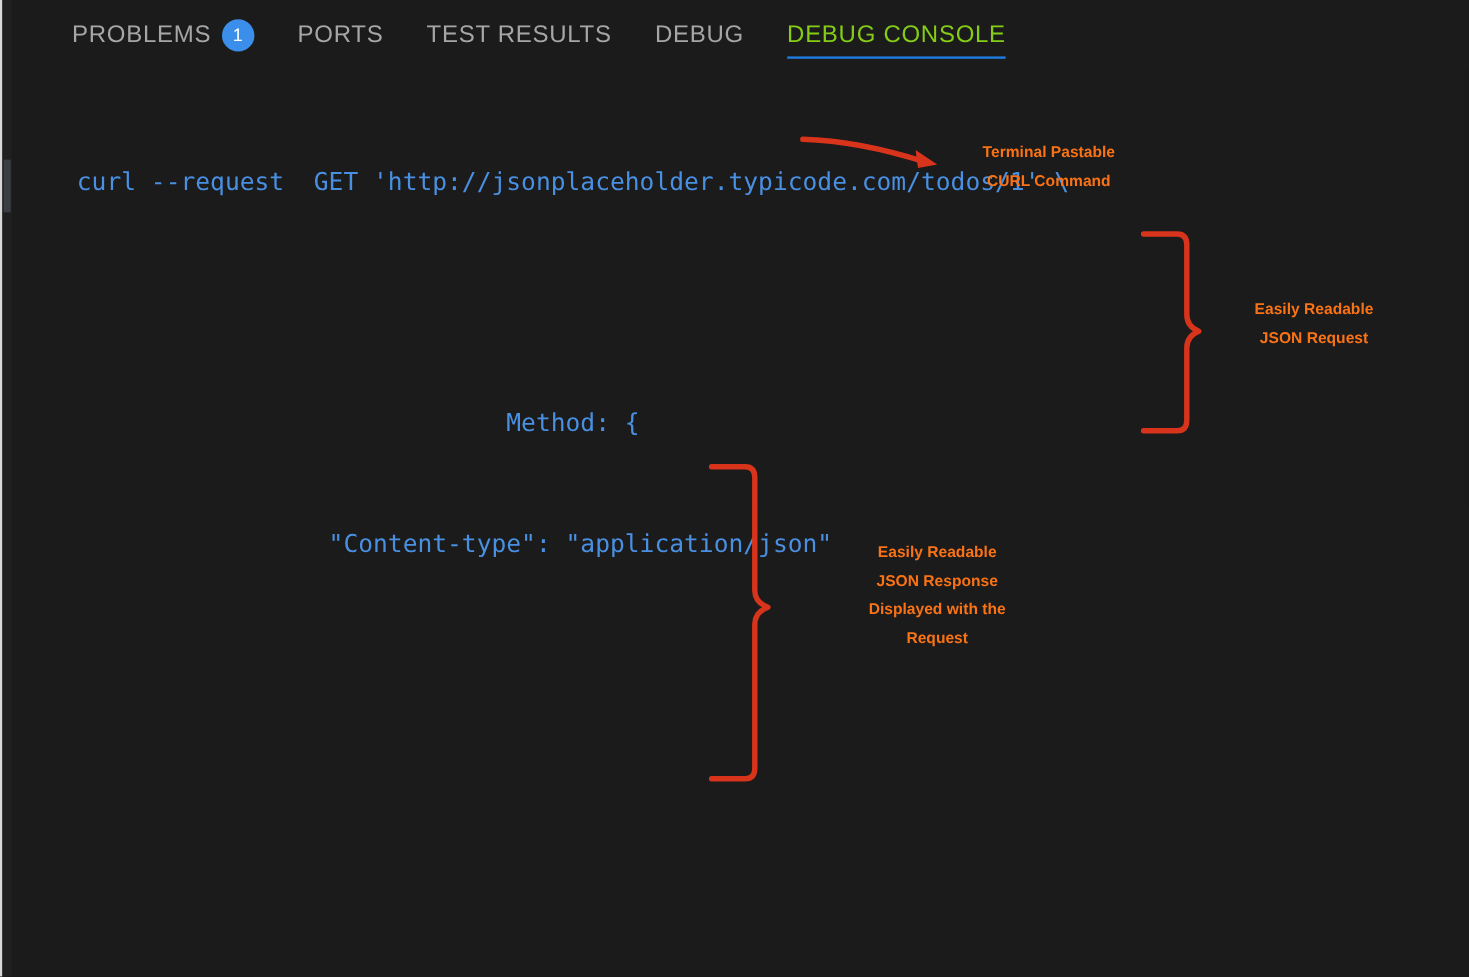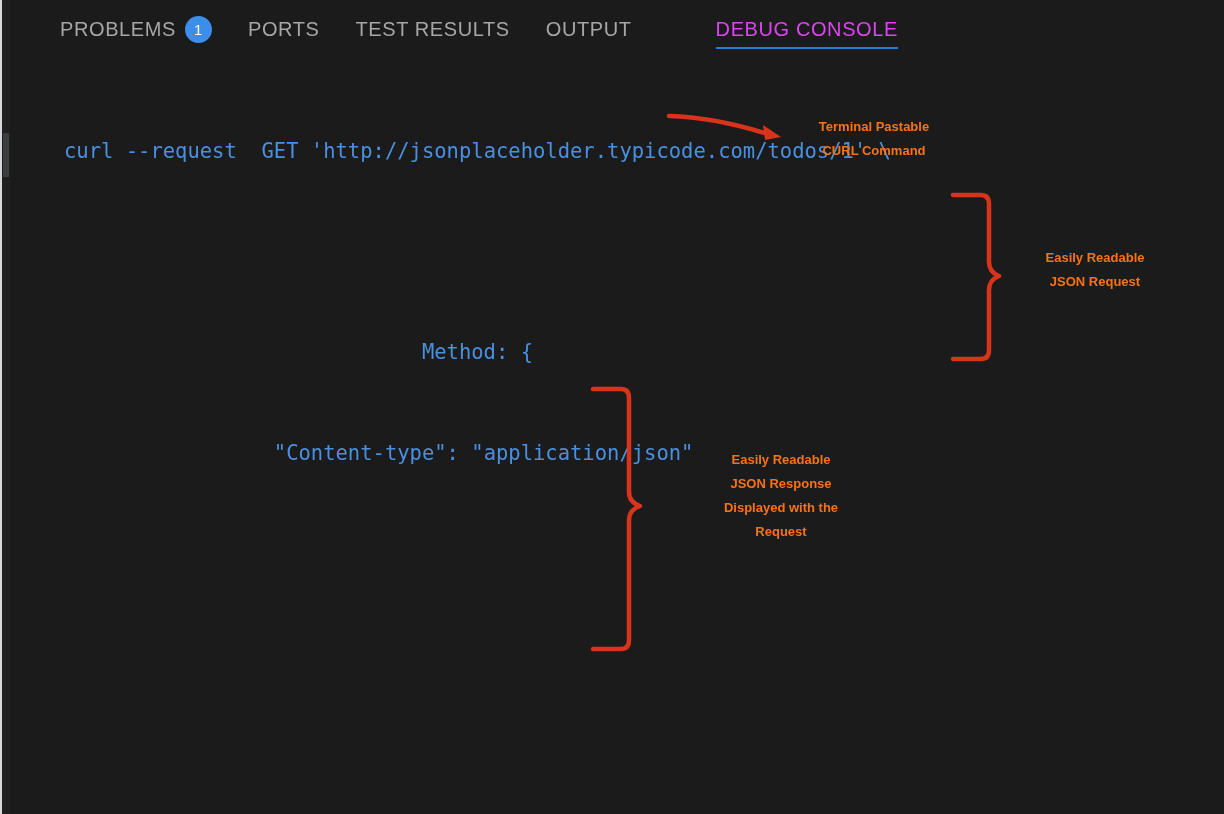--- a/index.html
+++ b/index.html
@@ -54,21 +54,21 @@
     display: flex;
     align-items: center;
     gap: 9px;
     margin-right: 36px;
     color: #a6a6a6;
     font-size: 20px;
     letter-spacing: 0.6px;
     cursor: pointer;
     user-select: none;
   }
-  .tab.active { color: #d946ef; margin-left: 48px; }
+  .tab.active { color: #84cc16; }
   .tab.active .tab-underline {
     position: absolute;
     left: 0; right: 0; bottom: 9px;
     height: 2px;
     background: #1f7ce0;
   }
   .badge {
     display: inline-flex;
     align-items: center;
     justify-content: center;
@@ -140,21 +140,21 @@
 
     <div class="tab">
       <span>PORTS</span>
     </div>
 
     <div class="tab">
       <span>TEST RESULTS</span>
     </div>
 
     <div class="tab">
-      <span>OUTPUT</span>
+      <span>DEBUG</span>
     </div>
 
 
     <div class="tab active">
       <span>DEBUG CONSOLE</span>
       <span class="tab-underline"></span>
     </div>
 
   </div>
 

